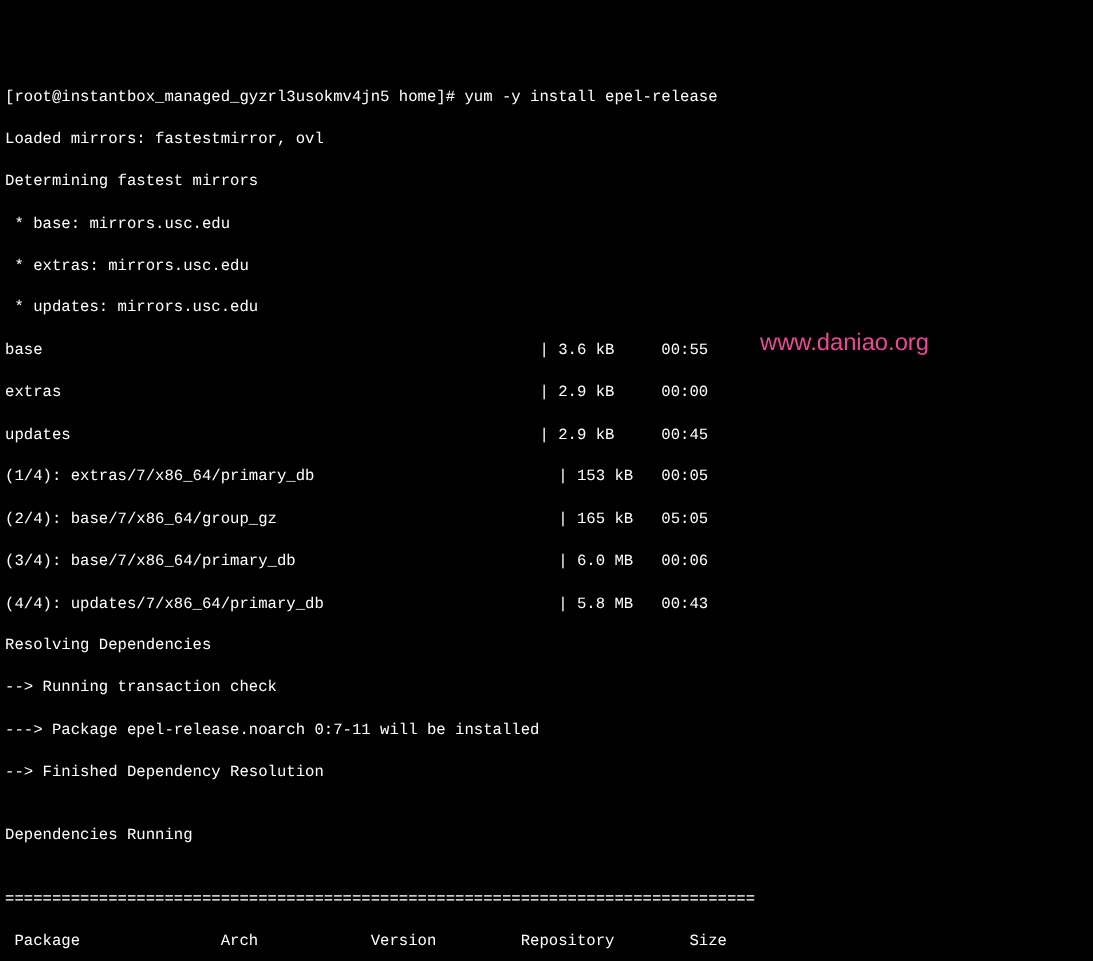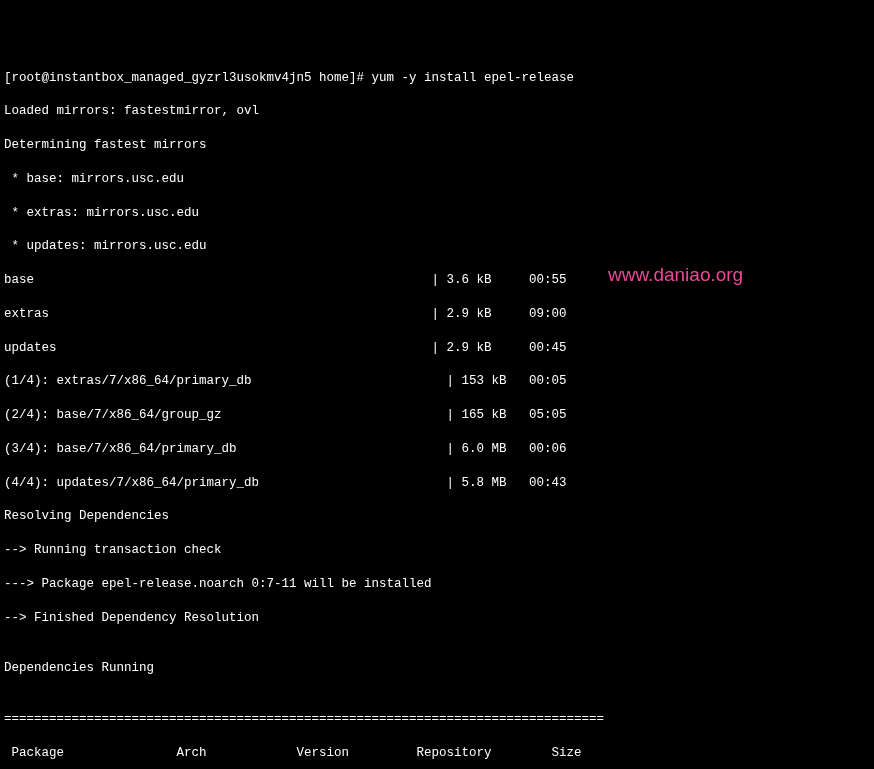--- a/index.html
+++ b/index.html
@@ -38,21 +38,21 @@
 
 
 
 <span class="line prompt-line">[root@instantbox_managed_gyzrl3usokmv4jn5 home]# yum -y install epel-release</span>
 <span class="line">Loaded mirrors: fastestmirror, ovl</span>
 <span class="line">Determining fastest mirrors</span>
 <span class="line"> * base: mirrors.usc.edu</span>
 <span class="line"> * extras: mirrors.usc.edu</span>
 <span class="line"> * updates: mirrors.usc.edu</span>
 <span class="line">base                                                     | 3.6 kB     00:55</span>
-<span class="line">extras                                                   | 2.9 kB     09:00</span>
+<span class="line">extras                                                   | 2.9 kB     00:00</span>
 <span class="line">updates                                                  | 2.9 kB     00:45</span>
 <span class="line">(1/4): extras/7/x86_64/primary_db                          | 153 kB   00:05</span>
 <span class="line">(2/4): base/7/x86_64/group_gz                              | 165 kB   05:05</span>
 <span class="line">(3/4): base/7/x86_64/primary_db                            | 6.0 MB   00:06</span>
 <span class="line">(4/4): updates/7/x86_64/primary_db                         | 5.8 MB   00:43</span>
 <span class="line">Resolving Dependencies</span>
 <span class="line">--&gt; Running transaction check</span>
 <span class="line">---&gt; Package epel-release.noarch 0:7-11 will be installed</span>
 <span class="line">--&gt; Finished Dependency Resolution</span>
 <span class="line"></span>

